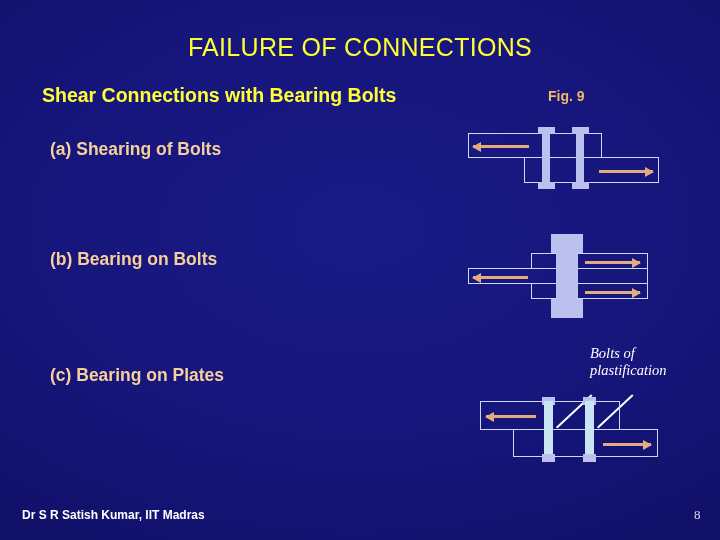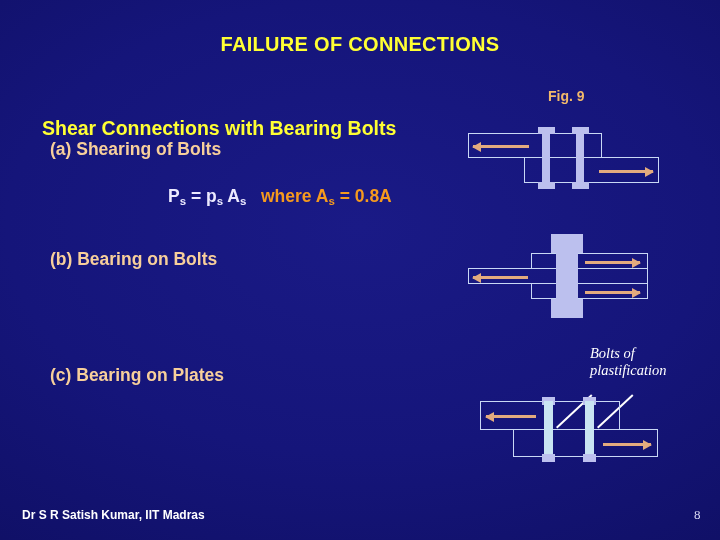--- a/index.html
+++ b/index.html
@@ -12,26 +12,26 @@
   .slide{
     position:absolute;inset:0;
     background:radial-gradient(ellipse 140% 120% at 50% 42%, #1a1a86 0%, #15157a 35%, #0d0d5c 75%, #080845 100%);
   }
 
   
   .title{
     position:absolute;left:0;right:0;top:33px;
     text-align:center;
     color:#ffff33;
-    font-size:20px;font-weight:bold;letter-spacing:.3px;
+    font-size:25px;font-weight:normal;letter-spacing:.3px;
   }
   .subtitle{
     position:absolute;left:42px;top:84px;
     color:#ffff33;
-    font-size:19.5px;font-weight:bold;margin-top:33px;
+    font-size:19.5px;font-weight:bold;
   }
   .figlabel{
     position:absolute;left:548px;top:88px;
     color:#f2b96a;
     font-size:14px;font-weight:bold;
   }
 
   .item{
     position:absolute;
     color:#f7cf9b;
@@ -116,24 +116,20 @@
 </head>
 <body>
 
 <div class="slide">
 
   <div class="title">FAILURE OF CONNECTIONS</div>
   <div class="subtitle">Shear Connections with Bearing Bolts</div>
   <div class="figlabel">Fig. 9</div>
 
   <div class="item item-a">(a) Shearing of Bolts</div>
-  <div class="eq eq-a">
-    <span>P<sub>s</sub> = p<sub>s</sub> A<sub>s</sub></span>
-    <span class="orange">&nbsp; where A<sub>s</sub> = 0.8A</span>
-  </div>
 
   <div class="item item-b">(b) Bearing on Bolts</div>
 
   <div class="item item-c">(c) Bearing on Plates</div>
 
   <div class="diagram" style="left:455px;top:112px;width:215px;height:80px;">
 
     <div class="plate" style="left:13px;top:21px;width:134px;height:25px;"></div>
 
     <div class="plate" style="left:69px;top:45px;width:135px;height:26px;"></div>

